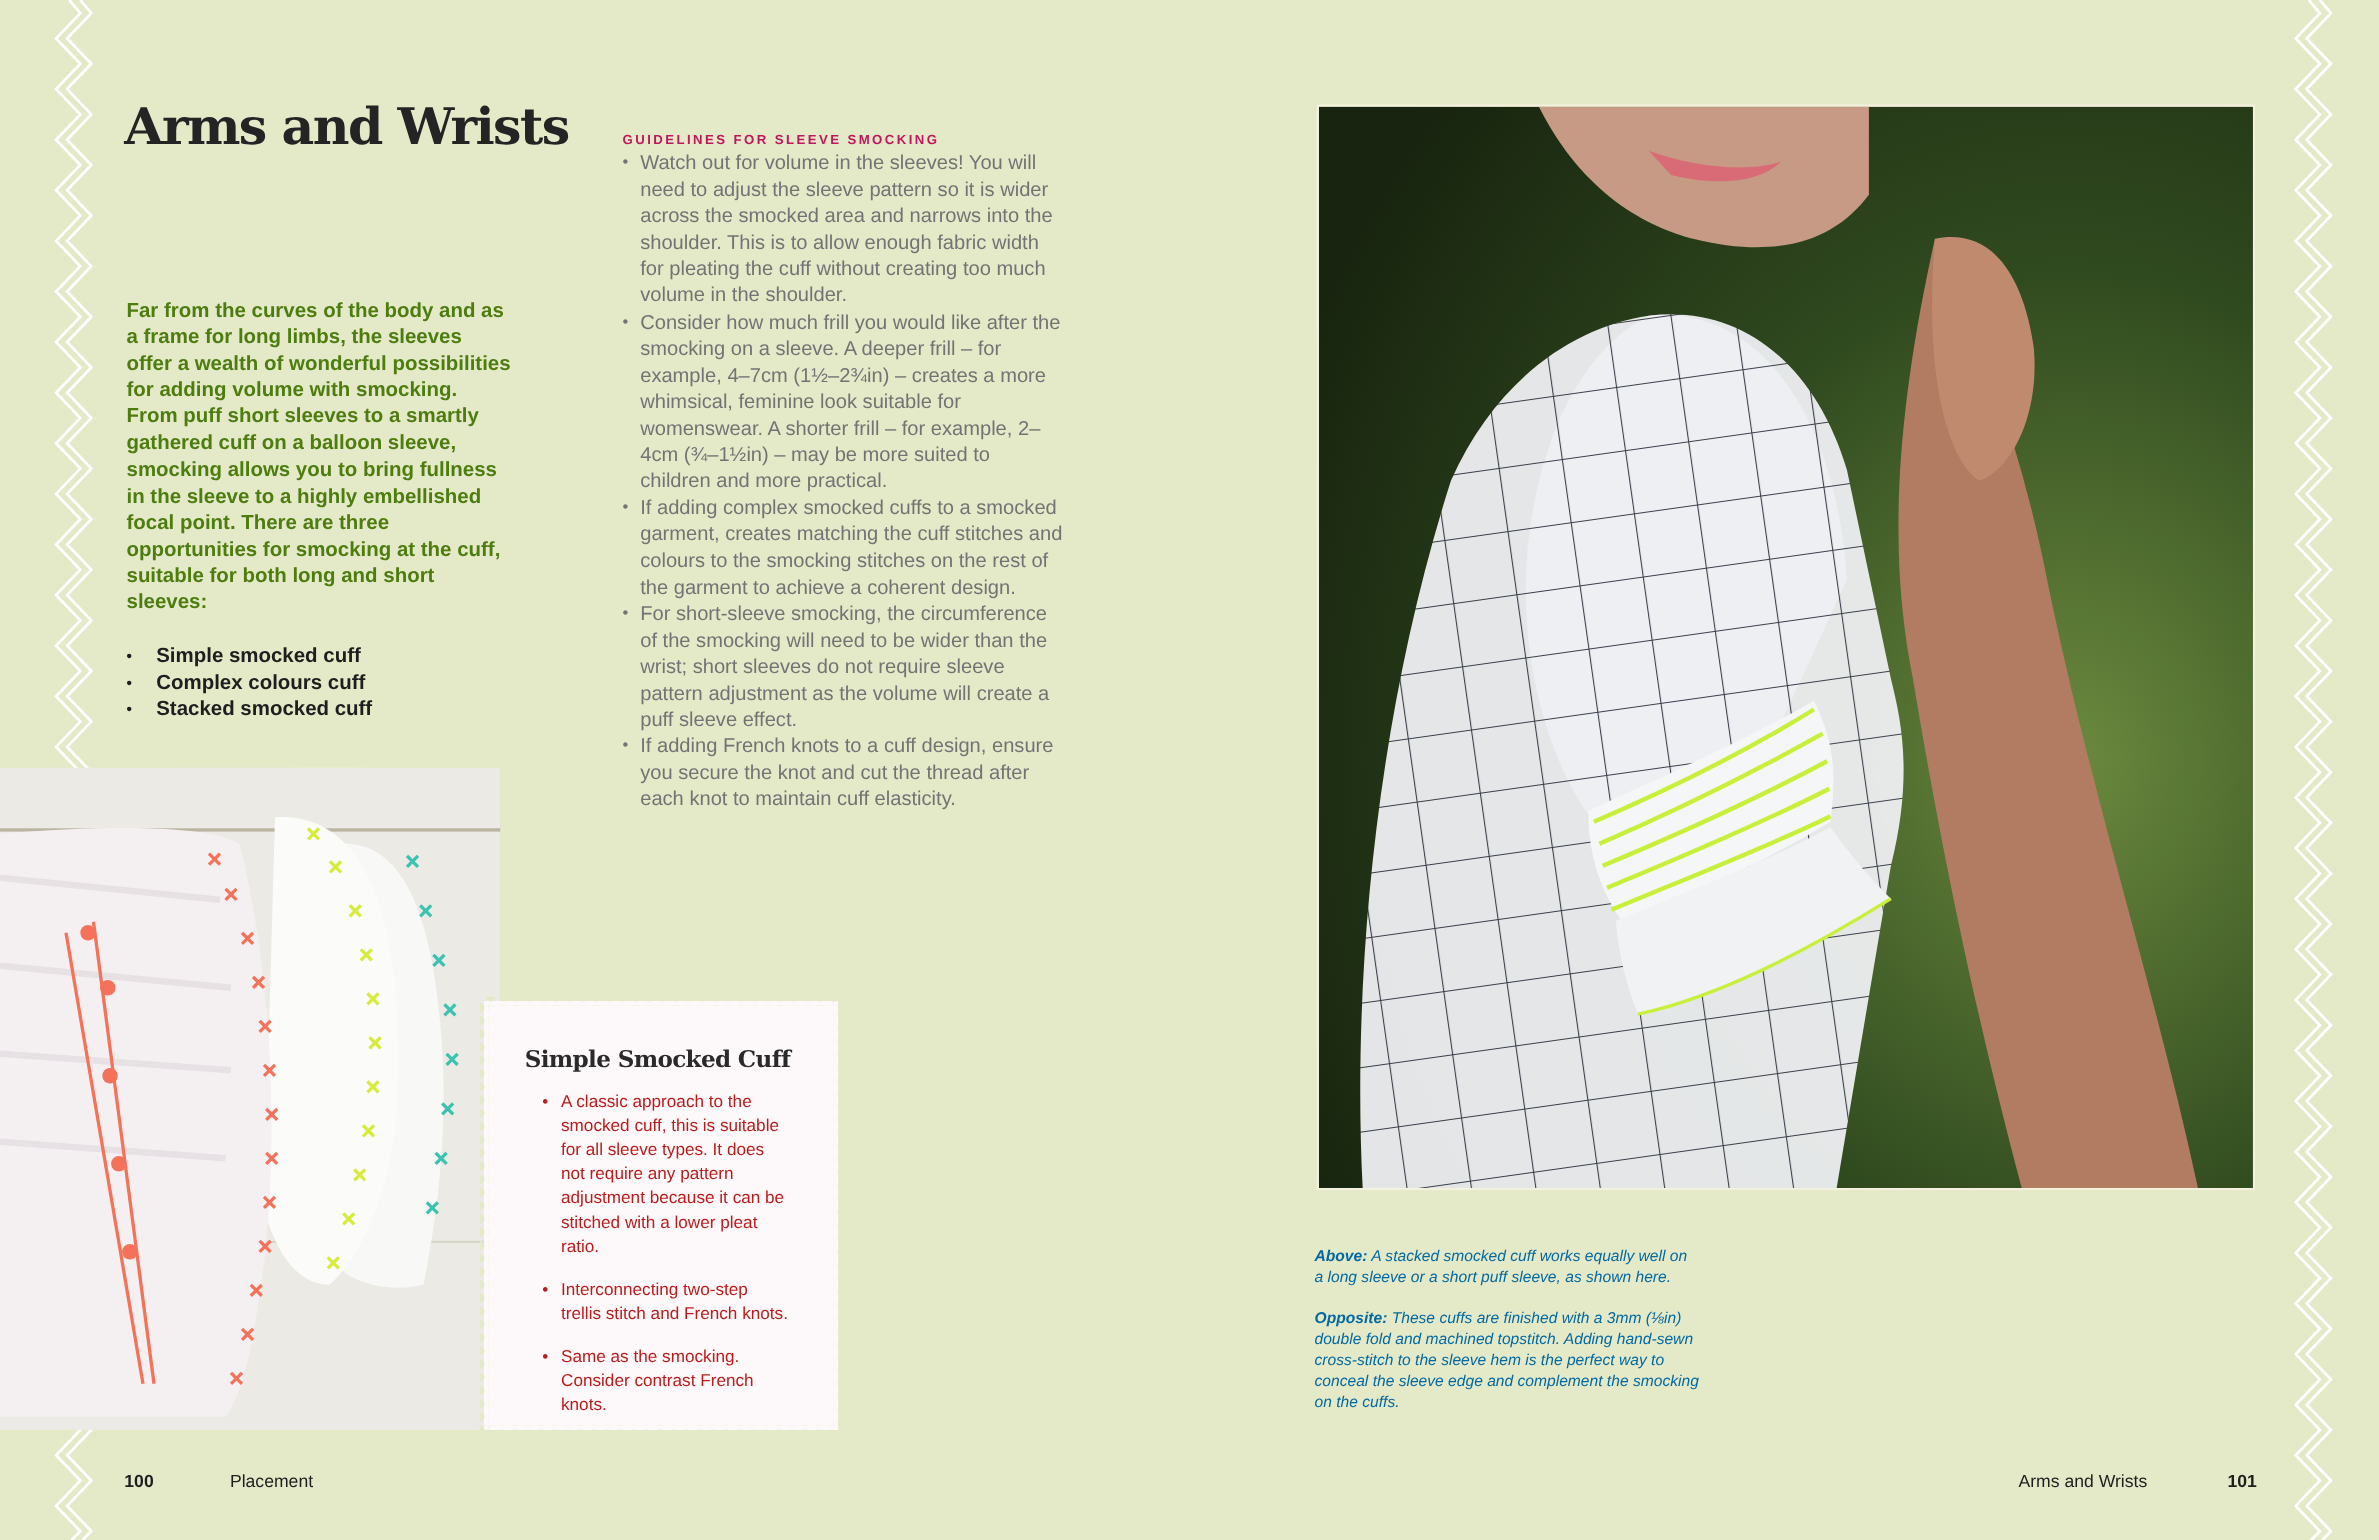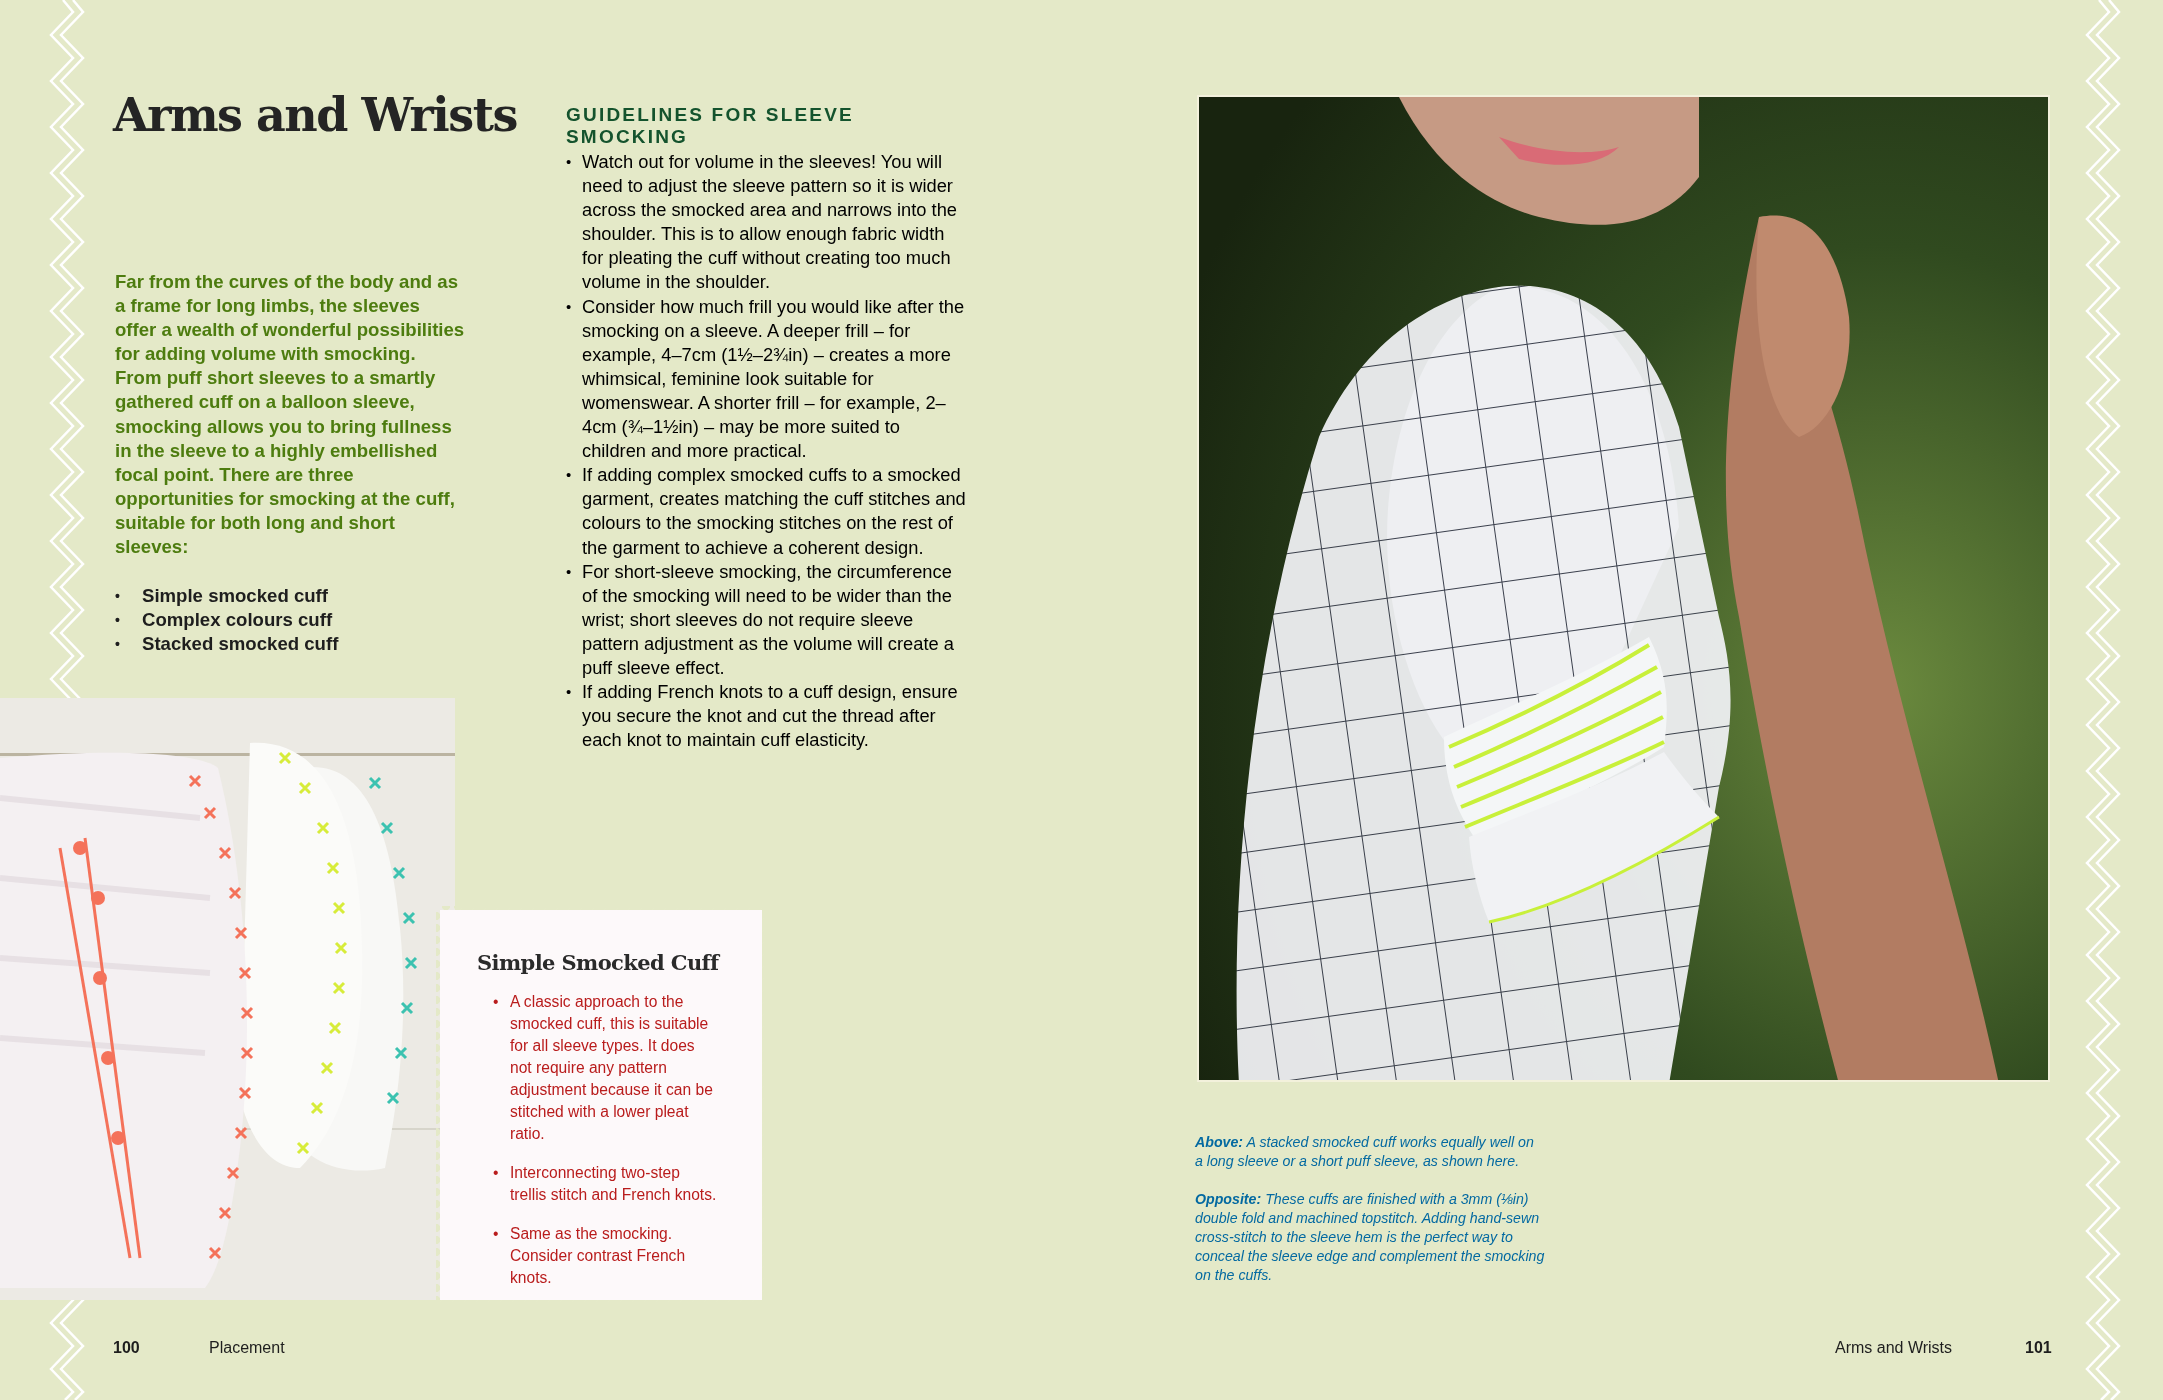--- a/index.html
+++ b/index.html
@@ -56,25 +56,25 @@
     font-family: "DejaVu Serif", serif; font-weight: bold; font-size: 21px;
     letter-spacing: -0.6px; color: #2a2a2a; margin: 12px 0 12px 0;
   }
   .callout-list { list-style: none; margin: 16px; padding: 0;
     font-family: "Liberation Sans", sans-serif; font-size: 15.6px; line-height: 22px; color: #b91c1c; }
   .callout-list li { position: relative; padding-left: 17px; margin-bottom: 17px; }
   .callout-list li::before { content: "•"; position: absolute; left: 0; }
 
   .guidelines { position: absolute; left: 566px; top: 104px; width: 400px; }
   .guidelines-heading {
-    font-family: "Liberation Sans", sans-serif; font-weight: bold; font-size: 19px;
-    letter-spacing: 2.2px; color: #14532d; margin: 0 0 2px 0;
+    font-family: "Liberation Sans", sans-serif; font-weight: bold; font-size: 12px;
+    letter-spacing: 2.2px; color: #be185d; margin: 16px 0 2px 0;
   }
   .guidelines-list { list-style: none; margin: 0; padding: 0;
-    font-family: "Liberation Sans", sans-serif; font-size: 18.3px; line-height: 24.1px; color: #000000; }
+    font-family: "Liberation Sans", sans-serif; font-size: 18.3px; line-height: 24.1px; color: #737373; }
   .guidelines-list li { position: relative; padding-left: 16px; }
   .guidelines-list li::before { content: "•"; position: absolute; left: 0; font-size: 15px; }
 
   .caption { position: absolute; left: 1195px; top: 1133px; width: 350px;
     font-family: "Liberation Sans", sans-serif; font-style: italic; font-size: 14.2px; line-height: 19px; color: #0369a1; }
   .caption p { margin: 0 0 19px 0; }
   .caption b { font-weight: bold; }
 
   .footer-item { position: absolute; top: 1339px; font-family: "Liberation Sans", sans-serif; font-size: 16px; color: #1e1e1e; }
   .page-num { font-weight: bold; }

